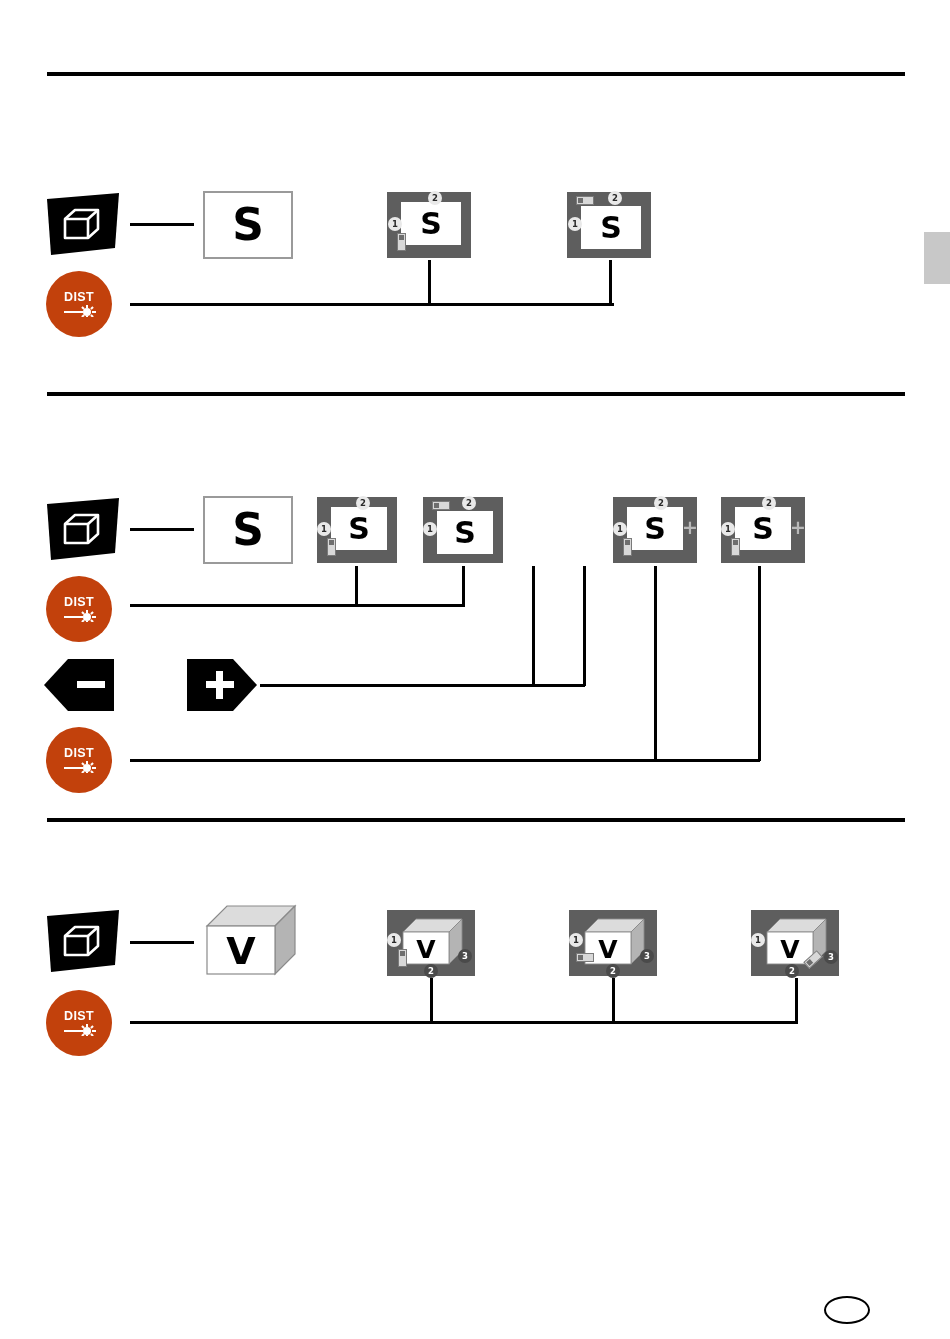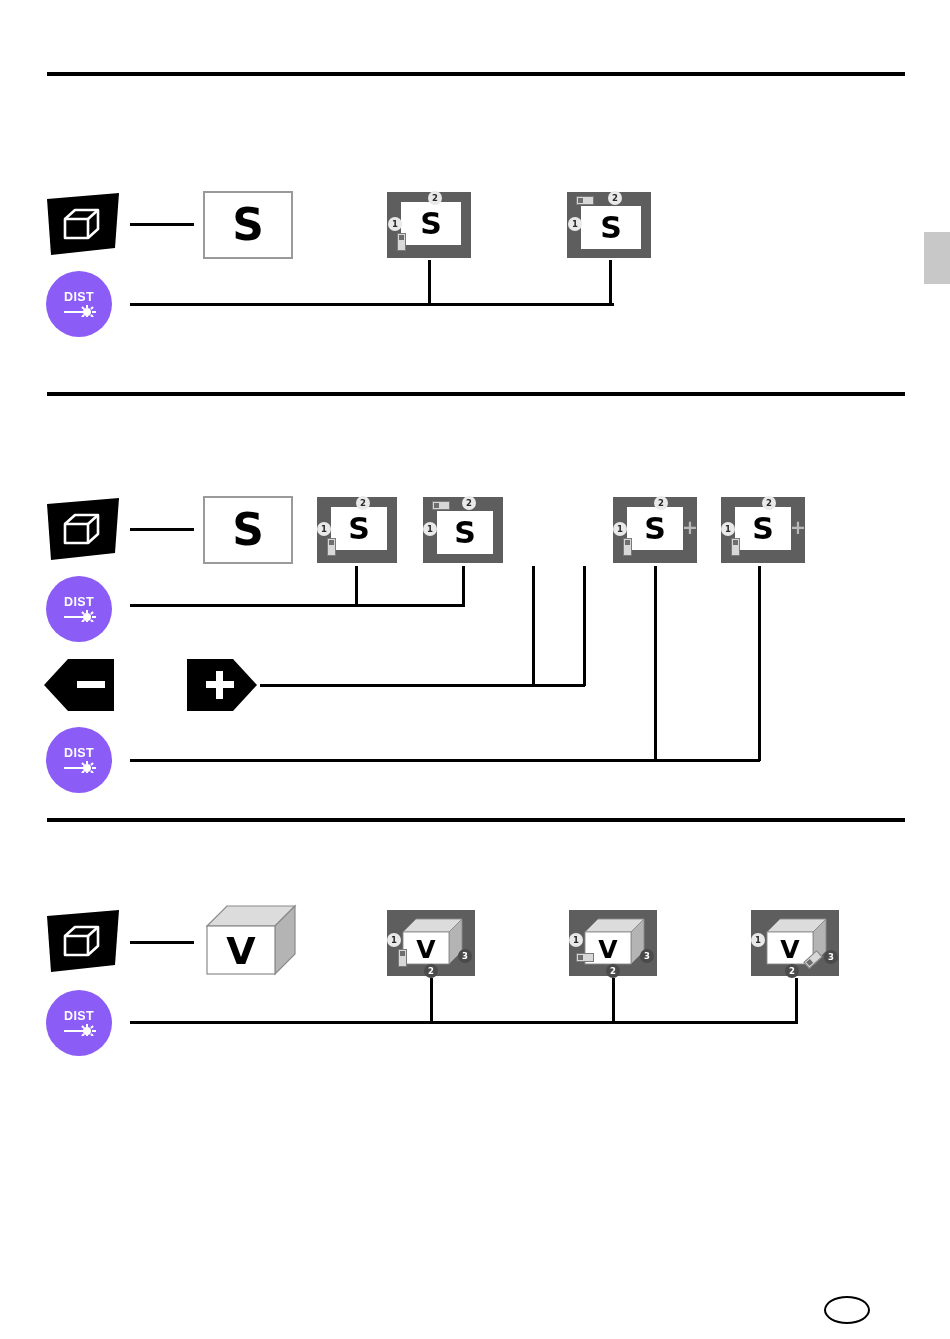--- a/index.html
+++ b/index.html
@@ -26,21 +26,21 @@
 
   
   .key-cube {
     position: absolute; width: 76px; height: 66px;
   }
   .key-cube svg { display: block; width: 100%; height: 100%; }
 
   
   .key-dist {
     position: absolute; width: 66px; height: 66px; border-radius: 50%;
-    background: #8b5cf6; color: #fff;
+    background: #c2410c; color: #fff;
     display: flex; flex-direction: column; align-items: center; justify-content: center;
   }
   .key-dist .dist-label {
     font-size: 12.5px; font-weight: 700; letter-spacing: .4px; line-height: 1;
     margin-bottom: 2px;
   }
   .key-dist .dist-beam { display: block; width: 34px; height: 12px; }
 
   
   .key-arrow { position: absolute; width: 70px; height: 52px; }

